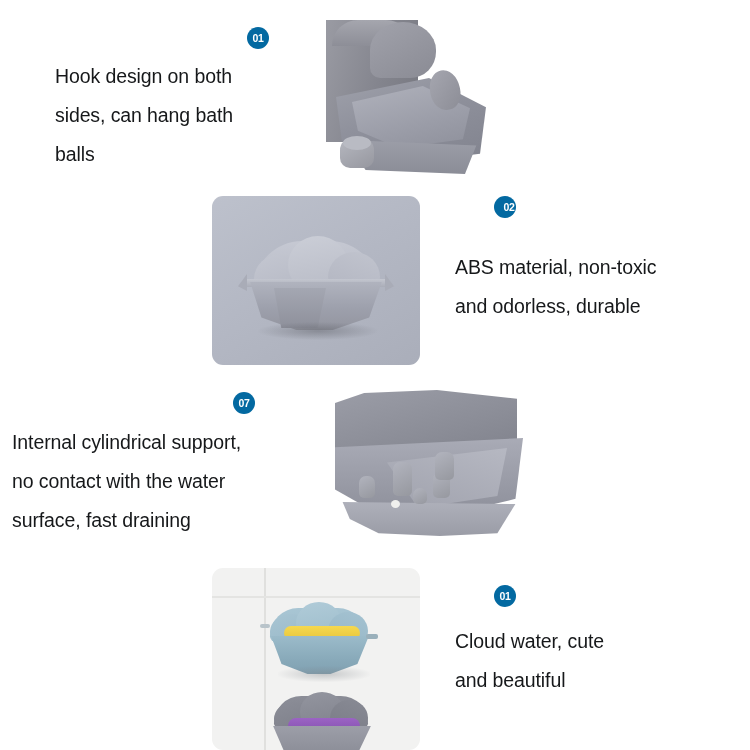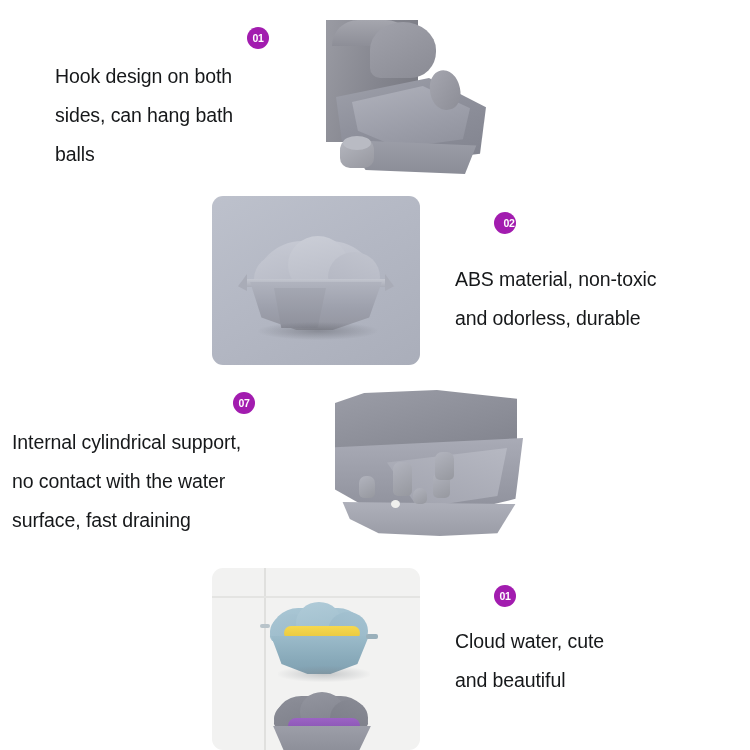--- a/index.html
+++ b/index.html
@@ -20,21 +20,21 @@
     height: 750px;
     background: #ffffff;
   }
 
   
   .badge {
     position: absolute;
     width: 22px;
     height: 22px;
     border-radius: 50%;
-    background: #a21caf;
+    background: #0369a1;
     color: #ffffff;
     font-size: 10.5px;
     font-weight: bold;
     letter-spacing: -0.3px;
     display: flex;
     align-items: center;
     justify-content: center;
     line-height: 1;
     box-sizing: border-box;
   }
@@ -309,23 +309,23 @@
       <div class="lobe-c"></div>
       <div class="lobe-r"></div>
       <div class="ledge"></div>
       <div class="bowl"></div>
       <div class="bowl-shade"></div>
       <div class="hook-l"></div>
       <div class="hook-r"></div>
       <div class="shadow"></div>
     </div>
 
-    <div class="badge" style="left:494px; top:212px;padding-left:8px;">02</div>
-
-    <div class="feature-text" style="left:455px; top:260px; width:280px;">ABS material, non-toxic
+    <div class="badge" style="left:494px; top:196px;padding-left:8px;">02</div>
+
+    <div class="feature-text" style="left:455px; top:248px; width:280px;">ABS material, non-toxic
 and odorless, durable</div>
   </div>
 
   <div>
     <div class="badge" style="left:233px; top:392px;">07</div>
 
     <div class="feature-text" style="left:12px; top:423px; width:310px;">Internal cylindrical support,
 no contact with the water
 surface, fast draining</div>
 

